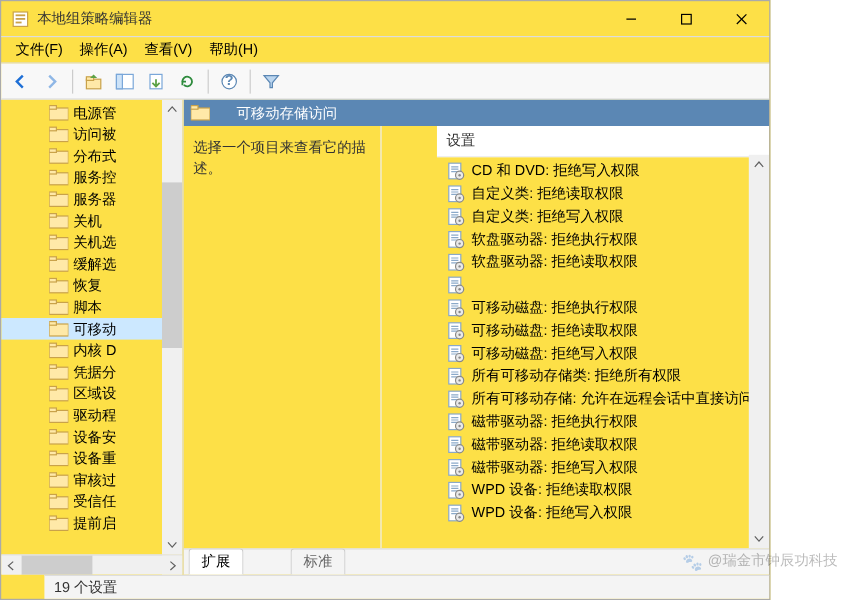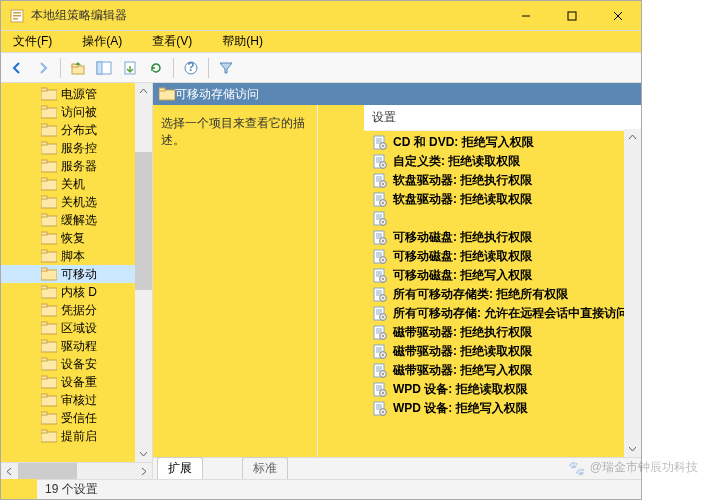--- a/index.html
+++ b/index.html
@@ -6,21 +6,21 @@
 body { background: #fff; width: 710px; height: 500px; overflow: hidden; position: relative; }
 
 .window { width: 642px; height: 500px; border: 1px solid #aaa; background: #fde047; display: flex; flex-direction: column; }
 
 .titlebar { height: 30px; display: flex; align-items: center; padding: 0 0 0 8px; border-bottom: 1px solid #ddd; }
 .titlebar .app-icon { width: 16px; height: 16px; margin-right: 6px; }
 .titlebar .title { flex: 1; font-size: 12px; color: #333; }
 .titlebar .controls { display: flex; }
 .titlebar .controls div { width: 46px; height: 30px; display: flex; align-items: center; justify-content: center; }
 
-.menubar { height: 22px; display: flex; align-items: center; padding: 0 6px; gap: 18px; border-bottom: 1px solid #ddd; }
+.menubar { height: 22px; display: flex; align-items: center; padding: 0 6px; gap: 2px; border-bottom: 1px solid #ddd; }
 .menubar div { padding: 2px 6px; cursor: default; }
 
 .toolbar { height: 30px; display: flex; align-items: center; padding: 2px 4px; gap: 2px; border-bottom: 1px solid #ddd; background: #f8f8f8; }
 .toolbar .tb-btn { width: 24px; height: 24px; display: flex; align-items: center; justify-content: center; border-radius: 2px; }
 .toolbar .sep { width: 1px; height: 20px; background: #ccc; margin: 0 3px; }
 
 .content { flex: 1; display: flex; overflow: hidden; }
 
 .tree-pane { width: 152px; border-right: 1px solid #ddd; overflow: hidden; position: relative; display: flex; flex-direction: column; }
 .tree-scroll { flex: 1; overflow: hidden; }
@@ -32,27 +32,27 @@
 .tree-hscroll { height: 17px; background: #f0f0f0; border-top: 1px solid #ddd; display: flex; align-items: center; }
 .tree-hscroll .arrow { width: 17px; height: 17px; display: flex; align-items: center; justify-content: center; background: #f0f0f0; }
 .tree-hscroll .track { flex: 1; height: 17px; position: relative; }
 .tree-hscroll .thumb { position: absolute; left: 0; width: 50%; height: 100%; background: #cdcdcd; }
 .tree-vscroll { position: absolute; right: 0; top: 0; bottom: 17px; width: 17px; background: #f0f0f0; display: flex; flex-direction: column; }
 .tree-vscroll .arrow { width: 17px; height: 17px; display: flex; align-items: center; justify-content: center; }
 .tree-vscroll .vtrack { flex: 1; position: relative; }
 .tree-vscroll .vthumb { position: absolute; top: 15%; height: 40%; width: 100%; background: #cdcdcd; }
 
 .right-pane { flex: 1; display: flex; flex-direction: column; overflow: hidden; }
-.right-header { background: #5b87b4; color: #fff; padding: 3px 6px; display: flex; align-items: center; gap: 0; height: 22px; }
+.right-header { background: #5b87b4; color: #fff; padding: 3px 6px; display: flex; align-items: center; gap: 22px; height: 22px; }
 .right-header .folder-icon { width: 16px; height: 14px; }
 .right-body { flex: 1; display: flex; overflow: hidden; gap: 46px; }
 .desc-col { width: 165px; padding: 10px 8px; color: #333; border-right: 1px solid #eee; }
 .list-col { flex: 1; display: flex; flex-direction: column; overflow: hidden; position: relative; }
 .list-header { padding: 4px 8px 4px 8px; border-bottom: 1px solid #eee; color: #333; background: #fff; }
-.list-items { flex: 1; overflow: hidden; padding: 2px 0; font-weight: bold; }
+.list-items { flex: 1; overflow: hidden; padding: 2px 0; }
 .list-item { display: flex; align-items: center; padding: 1px 8px; height: 19px; white-space: nowrap; cursor: default; }
 .list-item .setting-icon { width: 16px; height: 16px; margin-right: 5px; flex-shrink: 0; }
 .list-vscroll { position: absolute; right: 0; top: 24px; bottom: 0; width: 17px; background: #f0f0f0; display: flex; flex-direction: column; }
 .list-vscroll .arrow { width: 17px; height: 17px; display: flex; align-items: center; justify-content: center; }
 .list-vscroll .vtrack { flex: 1; }
 
 .tabs-row { height: 22px; display: flex; align-items: flex-end; padding: 0 4px; gap: 0; border-top: 1px solid #ddd; background: #f4f4f4; }
 .tab { padding: 2px 10px; border: 1px solid #ccc; border-bottom: none; background: #fff; margin-right: -1px; border-radius: 3px 3px 0 0; cursor: default; position: relative; }
 .tab.inactive { background: #f4f4f4; color: #666; margin-left: 40px; }
 
@@ -423,20 +423,33 @@
                 <span class="setting-icon">
                   <svg width="16" height="16" viewBox="0 0 16 16">
                     <rect x="2" y="1" width="10" height="13" fill="#fff" stroke="#8aa9c9"></rect>
                     <line x1="4" y1="4" x2="10" y2="4" stroke="#8aa9c9"></line>
                     <line x1="4" y1="6" x2="10" y2="6" stroke="#8aa9c9"></line>
                     <line x1="4" y1="8" x2="10" y2="8" stroke="#8aa9c9"></line>
                     <circle cx="11" cy="11" r="3.4" fill="#eaeaea" stroke="#888"></circle>
                     <circle cx="11" cy="11" r="1" fill="#888"></circle>
                   </svg>
                 </span>
+                <span>自定义类: 拒绝写入权限</span>
+              </div>
+              <div class="list-item">
+                <span class="setting-icon">
+                  <svg width="16" height="16" viewBox="0 0 16 16">
+                    <rect x="2" y="1" width="10" height="13" fill="#fff" stroke="#8aa9c9"></rect>
+                    <line x1="4" y1="4" x2="10" y2="4" stroke="#8aa9c9"></line>
+                    <line x1="4" y1="6" x2="10" y2="6" stroke="#8aa9c9"></line>
+                    <line x1="4" y1="8" x2="10" y2="8" stroke="#8aa9c9"></line>
+                    <circle cx="11" cy="11" r="3.4" fill="#eaeaea" stroke="#888"></circle>
+                    <circle cx="11" cy="11" r="1" fill="#888"></circle>
+                  </svg>
+                </span>
                 <span>软盘驱动器: 拒绝执行权限</span>
               </div>
               <div class="list-item">
                 <span class="setting-icon">
                   <svg width="16" height="16" viewBox="0 0 16 16">
                     <rect x="2" y="1" width="10" height="13" fill="#fff" stroke="#8aa9c9"></rect>
                     <line x1="4" y1="4" x2="10" y2="4" stroke="#8aa9c9"></line>
                     <line x1="4" y1="6" x2="10" y2="6" stroke="#8aa9c9"></line>
                     <line x1="4" y1="8" x2="10" y2="8" stroke="#8aa9c9"></line>
                     <circle cx="11" cy="11" r="3.4" fill="#eaeaea" stroke="#888"></circle>

